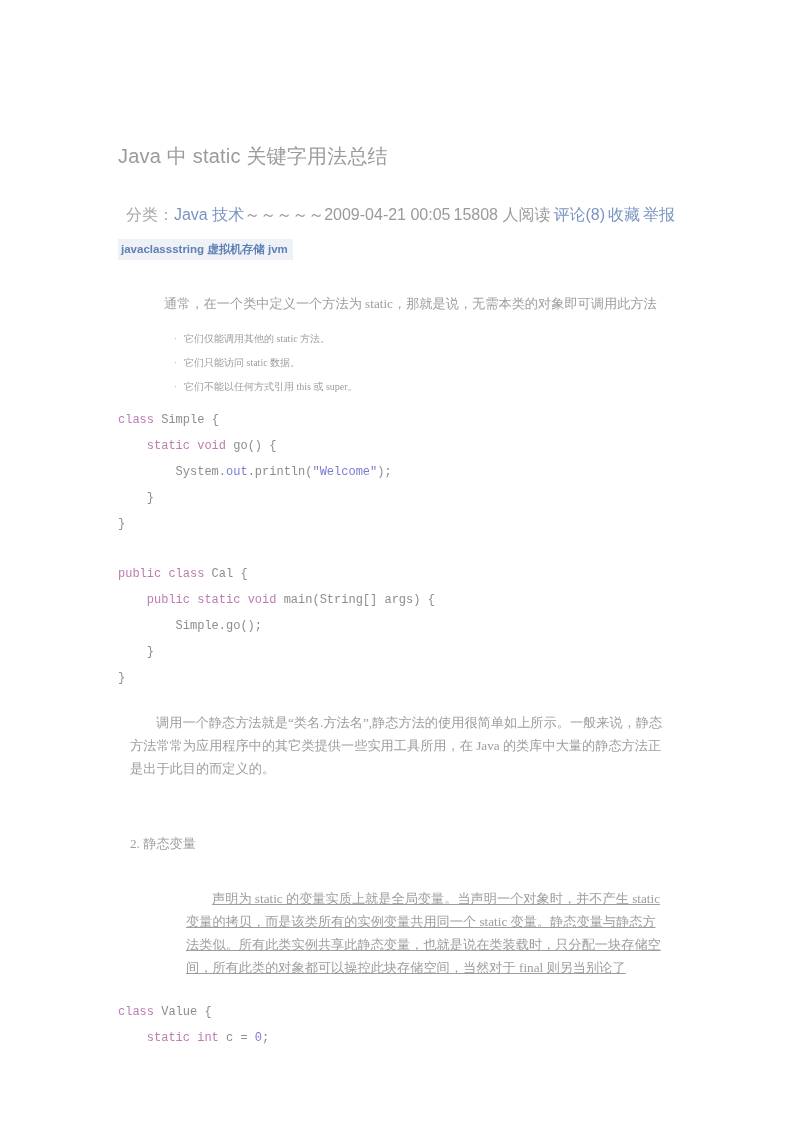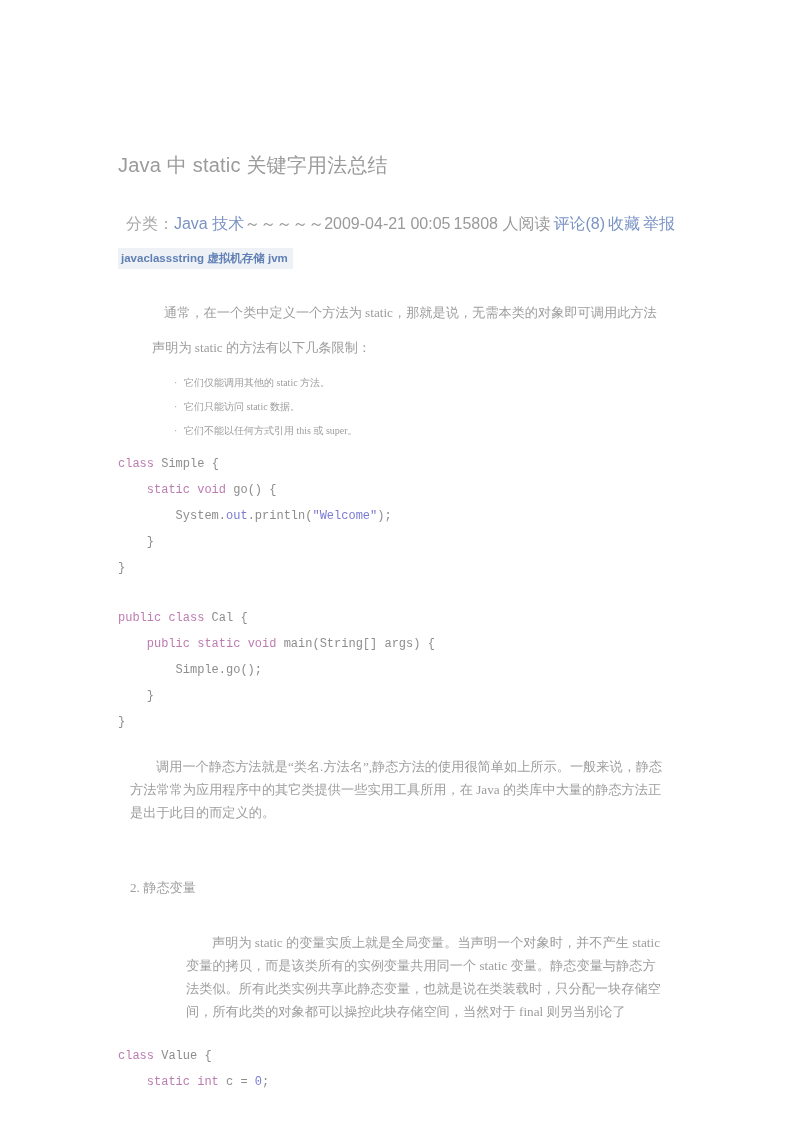--- a/index.html
+++ b/index.html
@@ -30,21 +30,21 @@
     width: 557px;
   }
 
   
   .title {
     font-family: "Liberation Sans", sans-serif;
     font-size: 20px;
     font-weight: normal;
     color: #9b9b9b;
     letter-spacing: 0.2px;
-    margin: 12px 0 38px 0;
+    margin: 3px 0 38px 0;
     line-height: 26px;
   }
 
   
   .meta {
     text-align: right;
     font-size: 16px;
     line-height: 16px;
     color: #a9a9a9;
     margin: 0 0 16px 0;
@@ -141,21 +141,20 @@
     <h1 class="title">Java 中 static 关键字用法总结</h1>
 
     <div class="meta">
       <span class="label">分类：</span><span class="lnk">Java 技术</span><span class="plain">～～～～～</span><span class="plain">2009-04-21 00:05</span><span class="sep"></span><span class="plain">15808 人阅读</span><span class="sep"></span><span class="lnk">评论(8)</span><span class="sep"></span><span class="lnk">收藏</span><span class="sep"></span><span class="lnk">举报</span>
     </div>
 
     <div class="tags"><span class="tag">javaclassstring</span> <span class="tag">虚拟机存储</span> <span class="tag">jvm</span></div>
 
 
     <p class="para indent2">通常，在一个类中定义一个方法为 static，那就是说，无需本类的对象即可调用此方法</p>
-    <p class="para indent1">声明为 static 的方法有以下几条限制：</p>
 
     <p class="bullet-line"><span class="dot">·</span><span>它们仅能调用其他的 static 方法。</span></p>
     <p class="bullet-line"><span class="dot">·</span><span>它们只能访问 static 数据。</span></p>
     <p class="bullet-line"><span class="dot">·</span><span>它们不能以任何方式引用 this 或 super。</span></p>
 
     <div class="spacer-8"></div>
 
     <div class="code"><span class="kw">class</span><span> Simple {</span>
 <span>    </span><span class="kw">static void</span><span> go() {</span>
 <span>        </span><span>System.</span><span class="prop">out</span><span>.println(</span><span class="str">"Welcome"</span><span>);</span>
@@ -173,21 +172,21 @@
     <div class="spacer-8"></div>
 
     <p class="para" style="text-indent:26px;">调用一个静态方法就是“类名.方法名”,静态方法的使用很简单如上所示。一般来说，静态方法常常为应用程序中的其它类提供一些实用工具所用，在 Java 的类库中大量的静态方法正是出于此目的而定义的。</p>
 
     <div class="spacer-28"></div>
 
     <div class="para">2. 静态变量</div>
 
     <div class="spacer-8"></div>
 
-    <p class="para indent3" style="text-indent:26px;">声明为 static 的变量实质上就是全局变量。当声明一个对象时，并不产生 static 变量的拷贝，而是该类所有的实例变量共用同一个 static 变量。静态变量与静态方法类似。所有此类实例共享此静态变量，也就是说在类装载时，只分配一块存储空间，所有此类的对象都可以操控此块存储空间，当然对于 final 则另当别论了</p>
+    <p class="para indent3" style="text-indent:26px;text-decoration:underline;">声明为 static 的变量实质上就是全局变量。当声明一个对象时，并不产生 static 变量的拷贝，而是该类所有的实例变量共用同一个 static 变量。静态变量与静态方法类似。所有此类实例共享此静态变量，也就是说在类装载时，只分配一块存储空间，所有此类的对象都可以操控此块存储空间，当然对于 final 则另当别论了</p>
 
     <div class="spacer-8"></div>
 
     <div class="code"><span class="kw">class</span><span> Value {</span>
 <span>    </span><span class="kw">static int</span><span> c = </span><span class="prop">0</span><span>;</span></div>
 
   </div>
 </div>
 
 </body></html>

